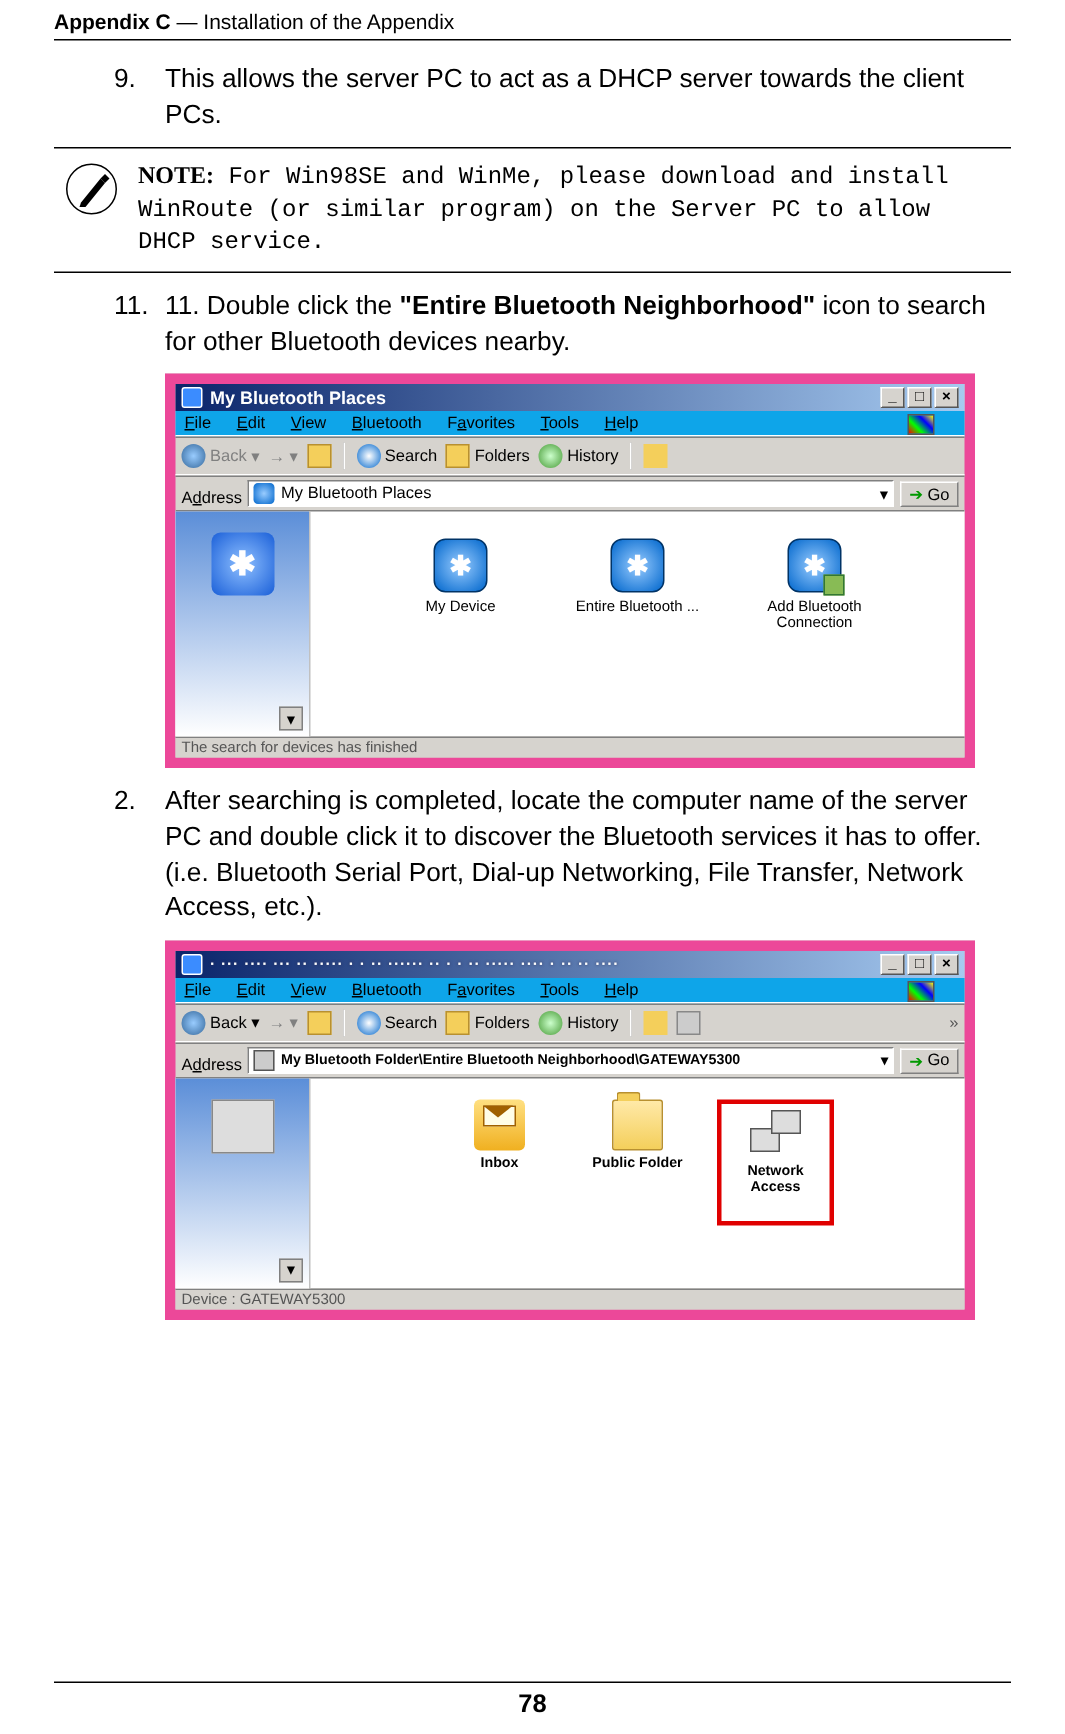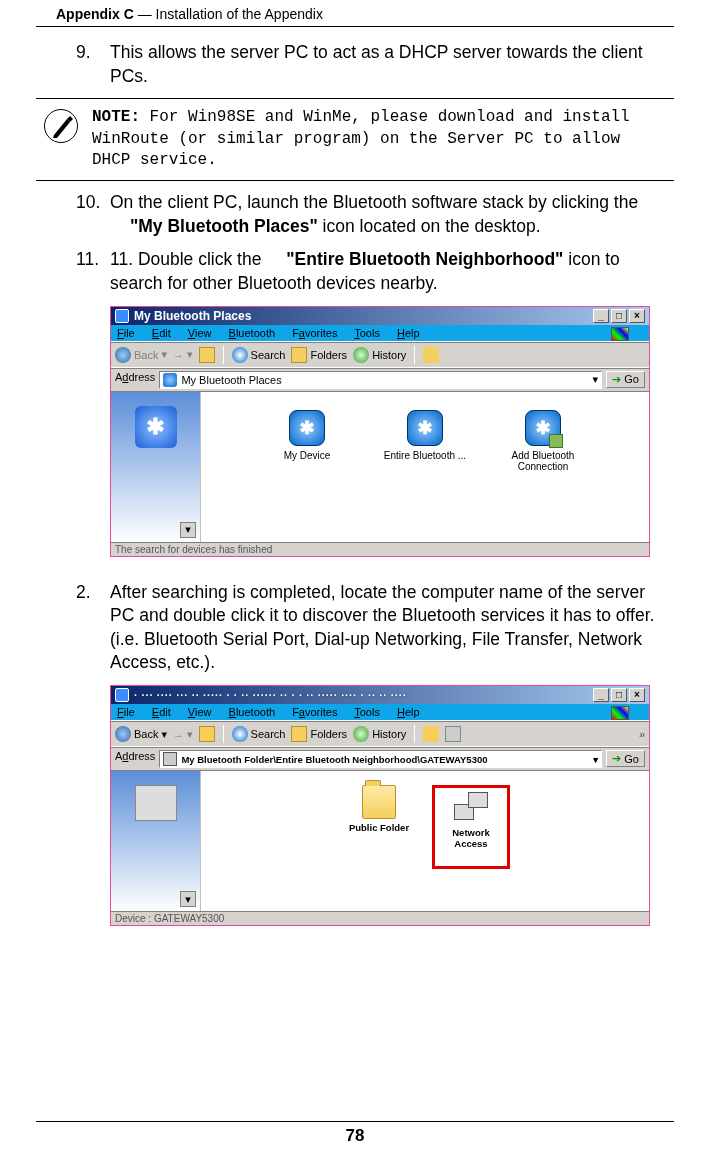--- a/index.html
+++ b/index.html
@@ -37,29 +37,29 @@
     flex-shrink: 0;
     position: relative;
   }
   .pen-icon svg { position:absolute; top:4px; left:4px; }
   .note-text {
     font-family: "Courier New", monospace;
     font-size: 16px;
     line-height: 1.35;
     padding-right: 10px;
   }
-  .mono-bold { font-weight: bold; font-family: Liberation Mono, monospace; }
-  .bold { font-weight: bold; margin-left: 20px; }
+  .mono-bold { font-weight: bold; font-family: Liberation Serif, serif; }
+  .bold { font-weight: bold; }
 
   
   .win {
-    border: 1px solid #ec4899;
+    border: 7px solid #ec4899;
     background: #d6d3ce;
     width: 540px;
-    margin: 4px 0 24px 34px;
+    margin: 4px 0 10px 34px;
     font-family: Tahoma, sans-serif;
     font-size: 11px;
   }
   .titlebar {
     background: linear-gradient(90deg,#0a246a,#a6caf0);
     color:#fff; padding:2px 4px;
     display:flex; align-items:center;
     font-weight:bold; font-size:12px;
   }
   .titlebar .ticon { width:14px;height:14px;background:#3b8cff;border:1px solid #fff;border-radius:2px;margin-right:5px; position:relative;}
@@ -67,21 +67,21 @@
   .titlebar .btns { display:flex; gap:2px; }
   .titlebar .tb { width:16px;height:14px;background:#d6d3ce;border:1px solid #fff;border-right-color:#555;border-bottom-color:#555;color:#000;font-size:10px;display:flex;align-items:center;justify-content:center;line-height:1; }
   .menubar { padding:2px 6px; background:#0ea5e9; border-bottom:1px solid #fff; }
   .menubar span { margin-right:14px; }
   .menubar span u { text-decoration: underline; }
   .toolbar { padding:3px 4px; border-top:1px solid #808080;border-bottom:1px solid #fff; display:flex;align-items:center; gap:6px;text-align:right;}
   .toolbar .sep { width:1px;height:18px;background:#808080;border-right:1px solid #fff;margin:0 2px;}
   .toolbar .tbtn { display:flex;align-items:center;gap:3px;color:#808080;}
   .toolbar .tbtn.act{color:#000;}
   .tbtn .ico { width:16px;height:16px;display:inline-block;}
-  .addrbar { padding:2px 4px;border-top:1px solid #808080;display:flex;align-items:flex-start;gap:4px;}
+  .addrbar { padding:2px 4px;border-top:1px solid #808080;display:flex;align-items:flex-end;gap:4px;}
   .addrbar .afield { flex:1;background:#fff;border:1px solid #808080;border-right-color:#fff;border-bottom-color:#fff;padding:1px 3px;display:flex;align-items:center;gap:4px;}
   .addrbar .go { border:1px solid #fff;border-right-color:#808080;border-bottom-color:#808080;padding:1px 5px;display:flex;align-items:center;gap:3px;}
   .viewarea { display:flex; background:#fff;border-top:1px solid #808080;}
   .sidepanel { width:90px;background:linear-gradient(180deg,#5b8ed8,#fff);height:150px;position:relative;border-right:1px solid #c0c0c0;}
   .sidepanel .bigicon { width:42px;height:42px;background:radial-gradient(circle,#8fc0ff,#1a5fd8);border-radius:6px;margin:14px auto 0;display:flex;align-items:center;justify-content:center;color:#fff;font-size:22px;font-weight:bold;}
   .sidepanel .dd { width:16px;height:16px;background:#d6d3ce;border:1px solid #808080;position:absolute;bottom:4px;right:4px;display:flex;align-items:center;justify-content:center;}
   .iconarea { flex:1;padding:18px 10px 10px;display:flex;gap:28px;align-items:flex-start;justify-content:center;}
   .fi { text-align:center;width:90px;font-size:10px;}
   .fi .ic { width:36px;height:36px;margin:0 auto 4px;background:radial-gradient(circle,#9cf,#06c);border-radius:8px;display:flex;align-items:center;justify-content:center;color:#fff;font-size:18px;font-weight:bold;border:1px solid #036;}
   .fi.add .ic { position:relative;}
@@ -136,26 +136,20 @@
       <svg width="26" height="26" viewBox="0 0 26 26">
           <path d="M5 21 L18 5 L21 8 L8 24 L4 24 Z" fill="#000"></path>
           <path d="M18 5 L21 2 L24 5 L21 8 Z" fill="#000"></path>
         </svg>
     </div>
     <div class="note-text">
       <span class="mono-bold">NOTE:</span><span> For Win98SE and WinMe, please download and install WinRoute (or similar program) on the Server PC to allow DHCP service.</span>
     </div>
   </div>
 
-  <div class="step">
-    <div class="step-num">10.</div>
-    <div class="step-body">
-      <span>On the client PC, launch the Bluetooth software stack by clicking the </span><span class="bold">"My Bluetooth Places"</span><span> icon located on the desktop.</span>
-    </div>
-  </div>
 
   <div class="step">
     <div class="step-num">11.</div>
     <div class="step-body">
       <span>11. Double click the </span><span class="bold">"Entire Bluetooth Neighborhood"</span><span> icon to search for other Bluetooth devices nearby.</span>
     </div>
   </div>
 
   <div class="win">
     <div class="titlebar">
@@ -303,20 +297,24 @@
           <span>Go</span>
         </div>
     </div>
     <div class="viewarea">
       <div class="sidepanel" style="height:140px;">
         <div style="width:42px;height:36px;margin:14px auto 0;background:#ddd;border:1px solid #888;"></div>
         <div class="dd">▾</div>
       </div>
       <div class="iconarea2">
         <div class="fi2">
+            <div class="ic ic-inbox"></div>
+            <div>Inbox</div>
+          </div>
+        <div class="fi2">
             <div class="ic ic-folder"></div>
             <div>Public Folder</div>
           </div>
         <div class="fi2 netsel">
             <div class="ic ic-net"></div>
             <div>Network Access</div>
           </div>
       </div>
     </div>
     <div class="statusbar">Device : GATEWAY5300</div>

